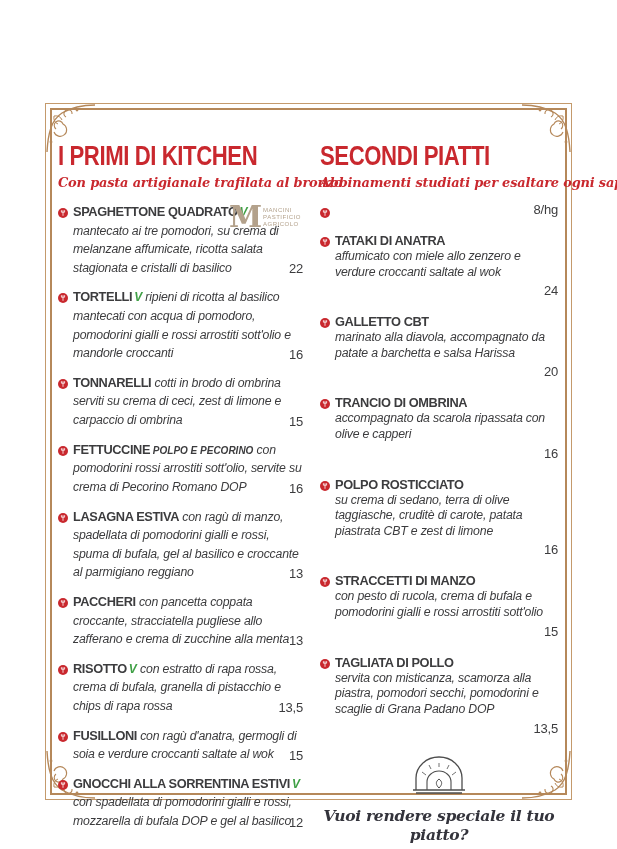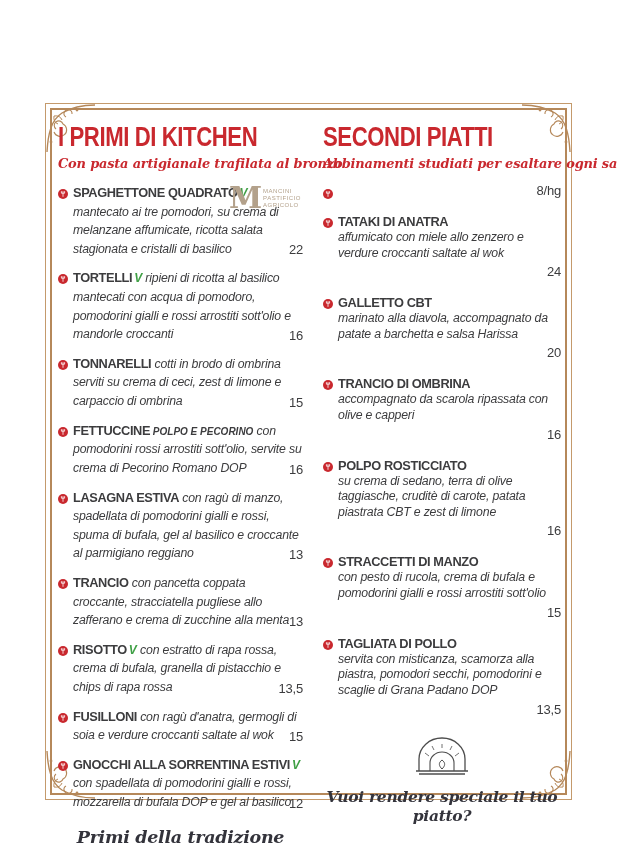--- a/index.html
+++ b/index.html
@@ -16,22 +16,22 @@
     border:2px solid #b5885a;box-sizing:border-box;
   }
   .corner{position:absolute;width:52px;height:52px;pointer-events:none;}
   .corner svg{width:100%;height:100%;}
   .corner.tl{left:-2px;top:-2px;}
   .corner.tr{right:-2px;top:-2px;transform:scaleX(-1);}
   .corner.bl{left:-2px;bottom:-2px;transform:scaleY(-1);}
   .corner.br{right:-2px;bottom:-2px;transform:scale(-1,-1);}
 
   .content{
-    position:absolute;left:58px;top:124px;width:500px;height:655px;
-    display:flex;gap:20px;
+    position:absolute;left:58px;top:143px;width:500px;height:655px;
+    display:flex;justify-content:space-between;
   }
   .col{position:relative;}
   .col.left{width:245px;flex:none;}
   .col.right{width:238px;flex:none;}
 
   .sec-title{
     font-size:27px;font-weight:bold;color:#c9282e;letter-spacing:-0.5px;
     transform:scaleX(0.82);transform-origin:left;white-space:nowrap;
     margin:0 0 2px 0;line-height:1;
   }
@@ -140,21 +140,21 @@
               <circle cx="5" cy="5" r="5" fill="#c9282e"></circle>
               <path d="M3.4 2.2 v2 M5 2.2 v2 M6.6 2.2 v2 M5 4.2 v3.6 M3.4 4.2 h3.2" stroke="#fff" stroke-width="0.8" fill="none"></path>
             </svg></span><span class="item-name">FETTUCCINE</span><span class="item-tag"> POLPO E PECORINO</span><span class="desc"> con pomodorini rossi arrostiti sott'olio, servite su crema di Pecorino Romano DOP</span><span class="price">16</span></div>
         <div class="item"><span class="badge"><svg viewBox="0 0 10 10" width="10" height="10">
               <circle cx="5" cy="5" r="5" fill="#c9282e"></circle>
               <path d="M3.4 2.2 v2 M5 2.2 v2 M6.6 2.2 v2 M5 4.2 v3.6 M3.4 4.2 h3.2" stroke="#fff" stroke-width="0.8" fill="none"></path>
             </svg></span><span class="item-name">LASAGNA ESTIVA</span><span class="desc"> con ragù di manzo, spadellata di pomodorini gialli e rossi, spuma di bufala, gel al basilico e croccante al parmigiano reggiano</span><span class="price">13</span></div>
         <div class="item"><span class="badge"><svg viewBox="0 0 10 10" width="10" height="10">
               <circle cx="5" cy="5" r="5" fill="#c9282e"></circle>
               <path d="M3.4 2.2 v2 M5 2.2 v2 M6.6 2.2 v2 M5 4.2 v3.6 M3.4 4.2 h3.2" stroke="#fff" stroke-width="0.8" fill="none"></path>
-            </svg></span><span class="item-name">TRANCIO</span><span class="desc"> con pancetta coppata croccante, stracciatella pugliese allo zafferano e crema di zucchine alla menta</span><span class="price">13</span></div>
+            </svg></span><span class="item-name">PACCHERI</span><span class="desc"> con pancetta coppata croccante, stracciatella pugliese allo zafferano e crema di zucchine alla menta</span><span class="price">13</span></div>
         <div class="item"><span class="badge"><svg viewBox="0 0 10 10" width="10" height="10">
               <circle cx="5" cy="5" r="5" fill="#c9282e"></circle>
               <path d="M3.4 2.2 v2 M5 2.2 v2 M6.6 2.2 v2 M5 4.2 v3.6 M3.4 4.2 h3.2" stroke="#fff" stroke-width="0.8" fill="none"></path>
             </svg></span><span class="item-name">RISOTTO</span><span class="veg">V</span><span class="desc"> con estratto di rapa rossa, crema di bufala, granella di pistacchio e chips di rapa rossa</span><span class="price">13,5</span></div>
         <div class="item"><span class="badge"><svg viewBox="0 0 10 10" width="10" height="10">
               <circle cx="5" cy="5" r="5" fill="#c9282e"></circle>
               <path d="M3.4 2.2 v2 M5 2.2 v2 M6.6 2.2 v2 M5 4.2 v3.6 M3.4 4.2 h3.2" stroke="#fff" stroke-width="0.8" fill="none"></path>
             </svg></span><span class="item-name">FUSILLONI</span><span class="desc"> con ragù d'anatra, germogli di soia e verdure croccanti saltate al wok</span><span class="price">15</span></div>
         <div class="item"><span class="badge"><svg viewBox="0 0 10 10" width="10" height="10">
               <circle cx="5" cy="5" r="5" fill="#c9282e"></circle>

